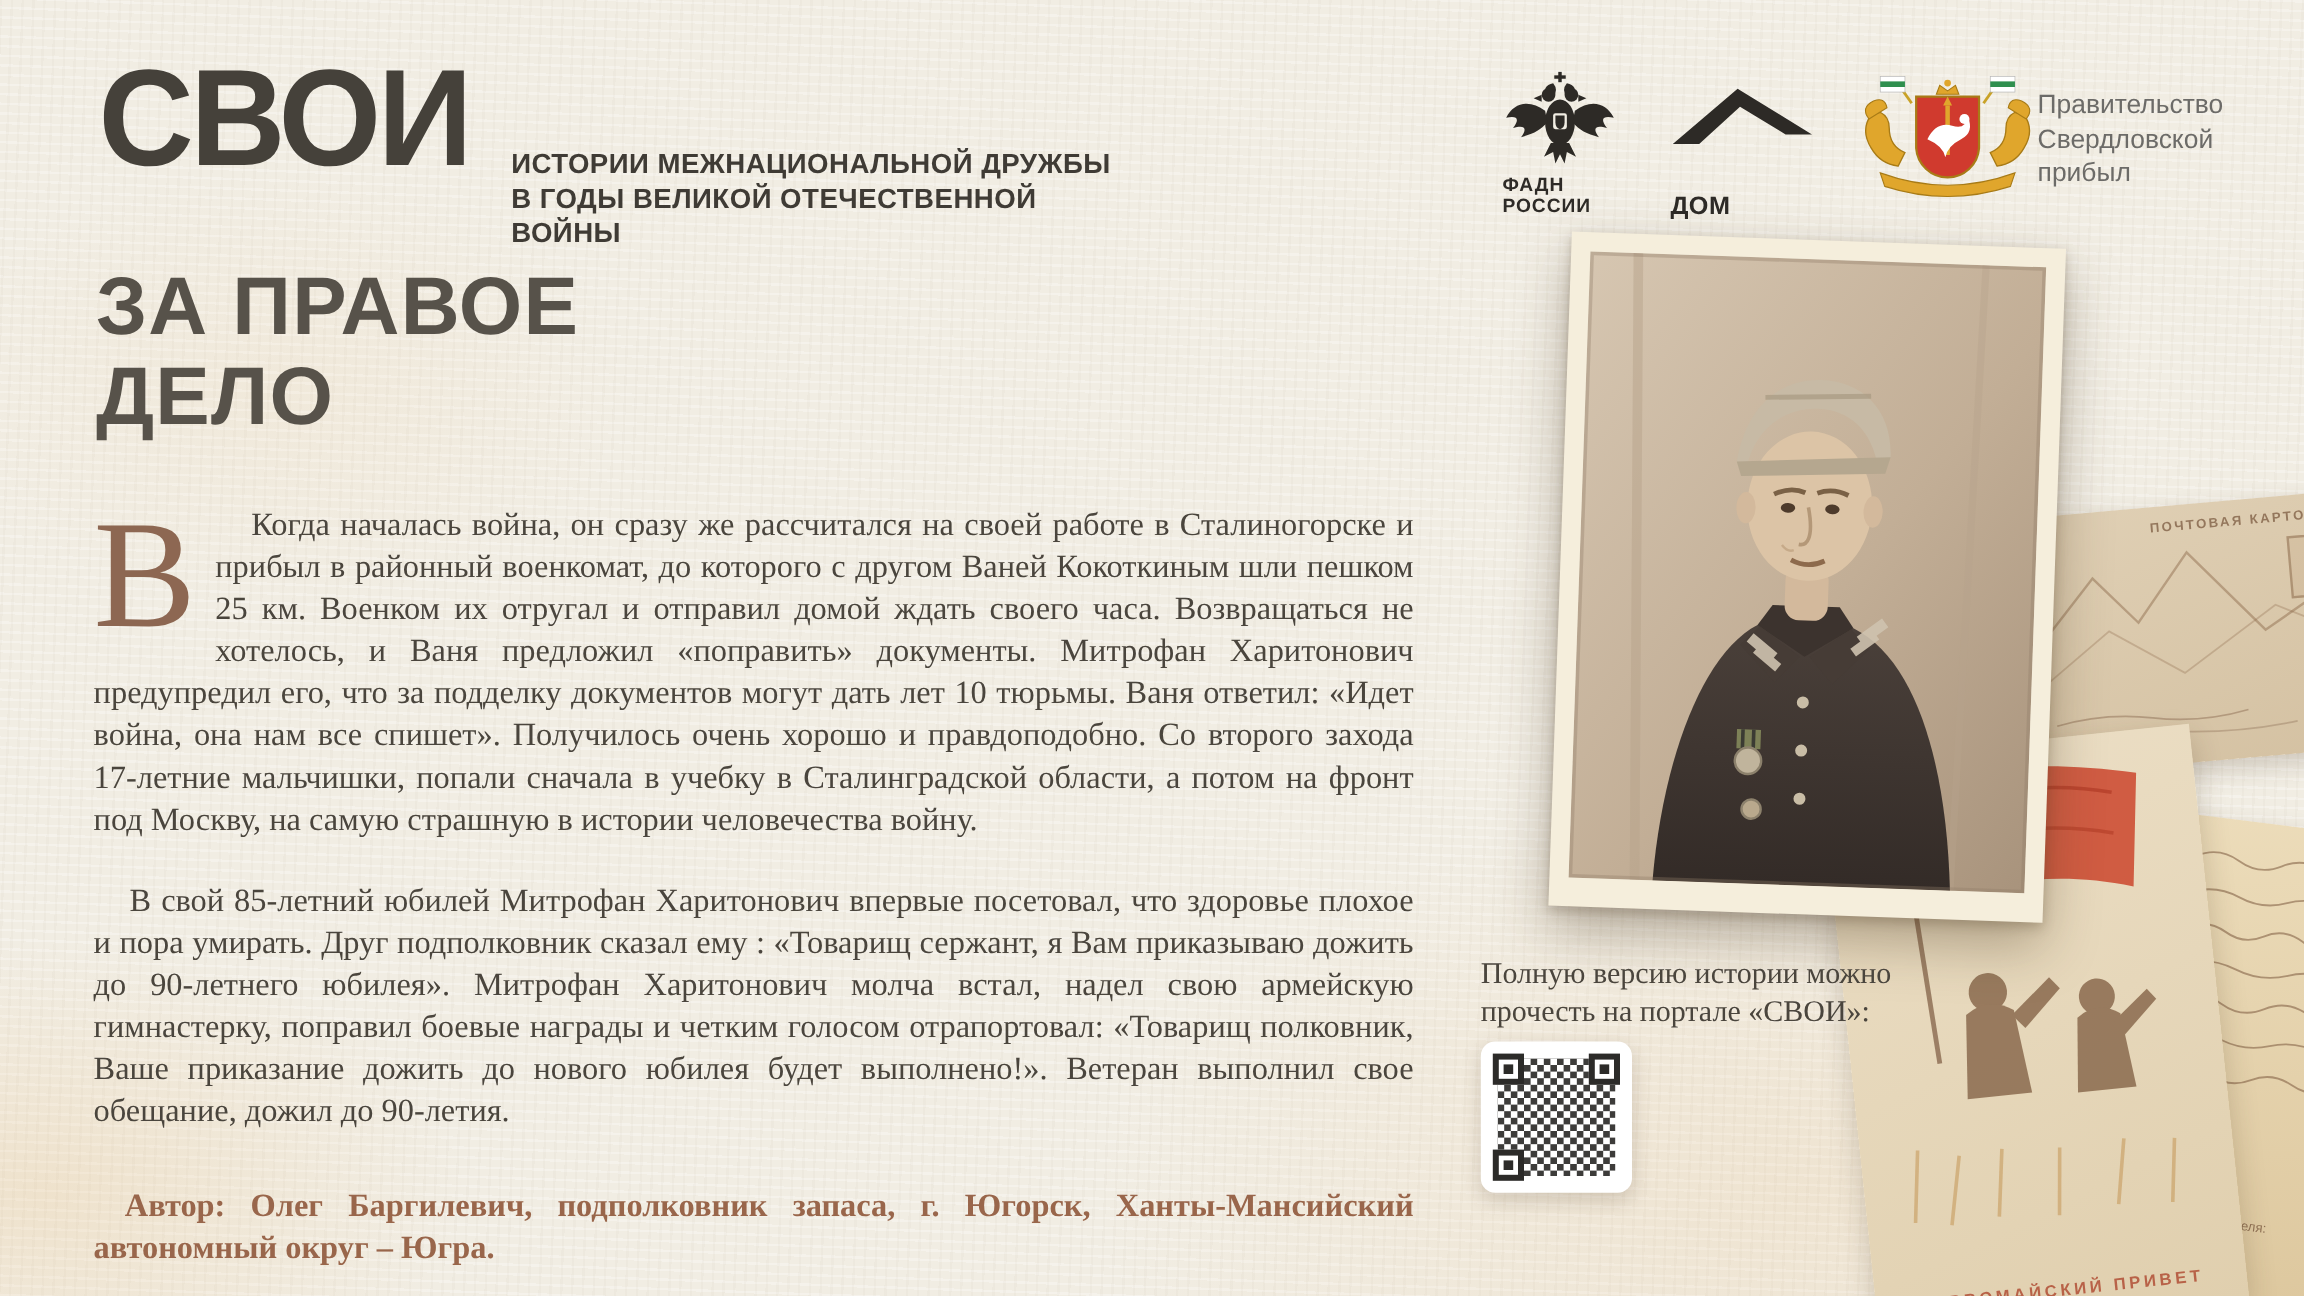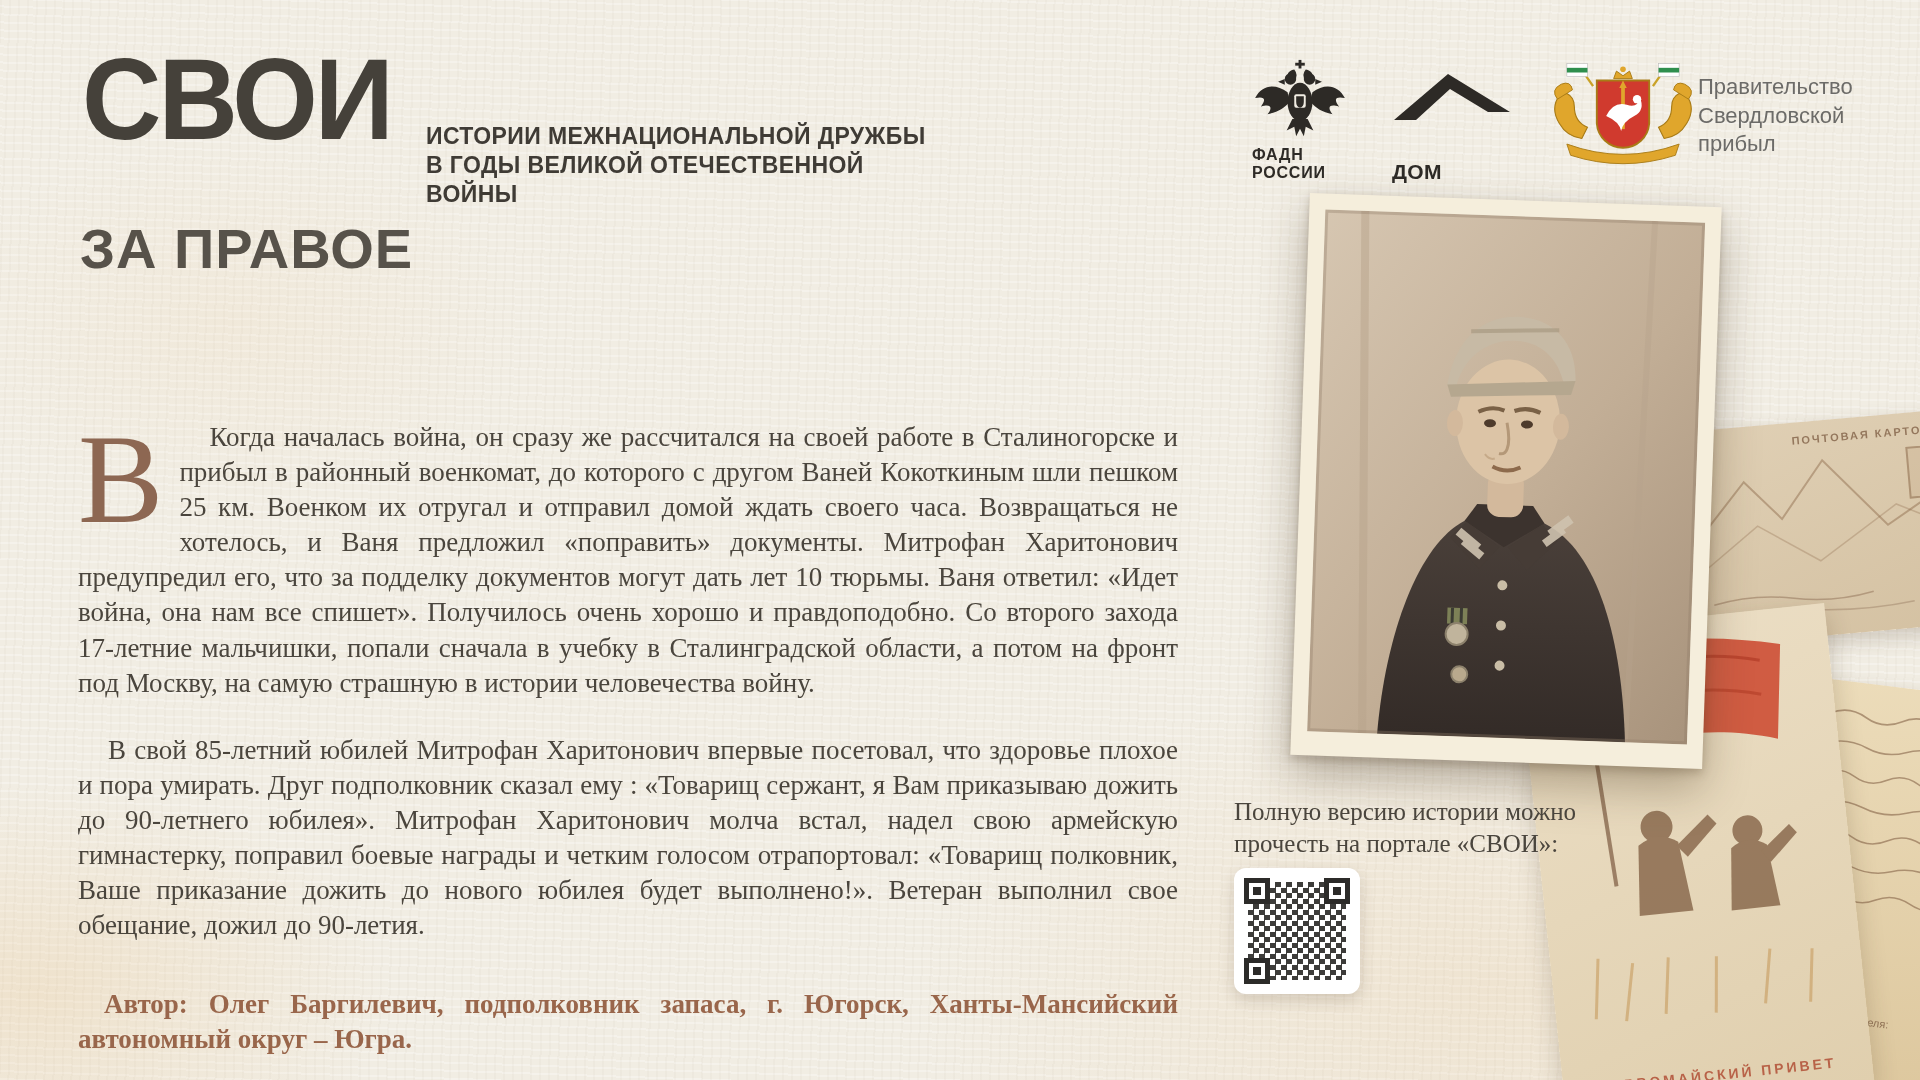--- a/index.html
+++ b/index.html
@@ -28,21 +28,21 @@
   .partner{display:flex;flex-direction:column;}
   .partner-fadn{left:1252px;top:58px;width:130px;}
   .fadn-caption{font-size:16px;font-weight:bold;color:#2e2b27;letter-spacing:0.8px;margin-top:4px;}
   .partner-dom{left:1392px;top:70px;width:150px;align-items:flex-start;gap:32px;}
   .dom-caption{font-size:21px;font-weight:800;line-height:1.18;color:#2e2b27;letter-spacing:0.4px;margin-top:6px;}
   .partner-sverdl{left:1548px;top:58px;flex-direction:row;align-items:center;}
   .sverdl-caption{font-size:22px;line-height:1.3;color:#6c6b68;}
 
   
   .page-title{
-    left:80px;top:218px;font-size:56px;font-weight:800;line-height:1.1;
+    left:80px;top:218px;font-size:68px;font-weight:800;line-height:1.1;
     color:#57524a;letter-spacing:1px;
   }
 
   
   .article{
     left:78px;top:420px;width:1100px;
     font-family:"Liberation Serif",serif;font-size:27px;line-height:1.3;color:#4a453d;
   }
   .article p{margin:0 0 14px 0;text-align:justify;}
   .dropcap{
@@ -239,20 +239,21 @@
   </svg>
   <div>
     <div class="sverdl-caption">Правительство</div>
     <div class="sverdl-caption">Свердловской</div>
     <div class="sverdl-caption">прибыл</div>
   </div>
 </div>
 
 <div class="abs page-title">
   <div>ЗА ПРАВОЕ</div>
+  <div>ДЕЛО</div>
 </div>
 
 <div class="abs article">
   <div class="dropcap-wrap">
     <span class="dropcap">В</span>
     <p class="p2">Когда началась война, он сразу же рассчитался на своей работе в Сталиногорске и прибыл в районный военкомат, до которого с другом Ваней Кокоткиным шли пешком 25 км. Военком их отругал и отправил домой ждать своего часа. Возвращаться не хотелось, и Ваня предложил «поправить» документы. Митрофан Харитонович предупредил его, что за подделку документов могут дать лет 10 тюрьмы. Ваня ответил: «Идет война, она нам все спишет». Получилось очень хорошо и правдоподобно. Со второго захода 17-летние мальчишки, попали сначала в учебку в Сталинградской области, а потом на фронт под Москву, на самую страшную в истории человечества войну.</p>
   </div>
   <p class="p3">В свой 85-летний юбилей Митрофан Харитонович впервые посетовал, что здоровье плохое и пора умирать. Друг подполковник сказал ему : «Товарищ сержант, я Вам приказываю дожить до 90-летнего юбилея». Митрофан Харитонович молча встал, надел свою армейскую гимнастерку, поправил боевые награды и четким голосом отрапортовал: «Товарищ полковник, Ваше приказание дожить до нового юбилея будет выполнено!». Ветеран выполнил свое обещание, дожил до 90-летия.</p>
   <p class="author">Автор: Олег Баргилевич, подполковник запаса, г. Югорск, Ханты-Мансийский автономный округ – Югра.</p>
 </div>

